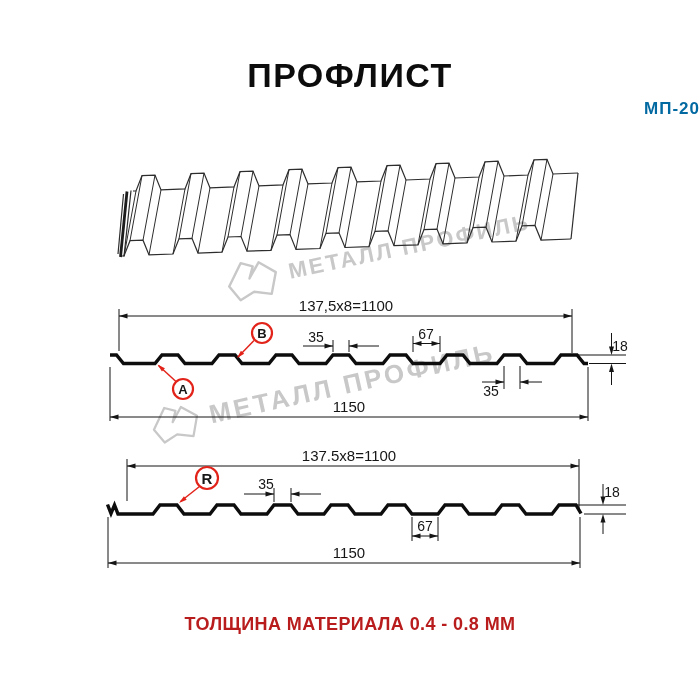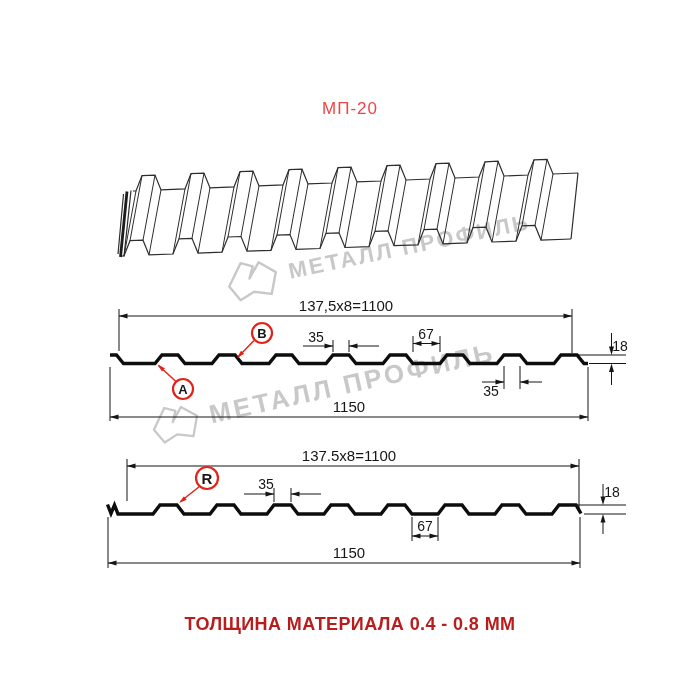--- a/index.html
+++ b/index.html
@@ -1,40 +1,41 @@
 <!DOCTYPE html>
 <html><head>
 <meta charset="utf-8">
 <style>
   html,body{margin:0;padding:0;background:#fff;}
   .page{position:relative;width:700px;height:700px;background:#ffffff;overflow:hidden;
         font-family:"Liberation Sans",sans-serif;}
   .title{position:absolute;top:56px;left:0;width:100%;text-align:center;
          font-size:34px;font-weight:800;letter-spacing:1.5px;color:#0c0c0c;z-index:3;}
-  .subtitle{position:absolute;top:99px;left:0;width:100%;text-align:center;
-         font-size:17px;font-weight:400;letter-spacing:1px;color:#ef4444;z-index:3;}
+  .subtitle{position:absolute;top:99px;left:0;width:100%;text-align:right;
+         font-size:17px;font-weight:700;letter-spacing:1px;color:#0369a1;z-index:3;}
   .footer{position:absolute;top:614px;left:0;width:100%;text-align:center;
          font-size:18px;font-weight:600;letter-spacing:.4px;color:#b91c1c;z-index:3;}
   .wm{position:absolute;display:flex;align-items:center;gap:9px;white-space:nowrap;
       font-weight:bold;transform-origin:0 50%;z-index:0;}
   .wm1{left:225px;top:262px;transform:rotate(-11.7deg);font-size:22px;letter-spacing:2.5px;}
   .wm2{left:150px;top:407px;transform:rotate(-12.5deg);font-size:26px;letter-spacing:3px;}
   .wm svg{flex:0 0 auto;}
   #dwg{position:absolute;left:0;top:0;z-index:1;}
   #dwg text{font-family:"Liberation Sans",sans-serif;fill:#161616;}
   #dwg text.dim{font-size:14px;}
   #dwg text.dimL{font-size:15px;}
   #dwg text.lbl{font-size:13px;font-weight:bold;}
   #dwg text.lblR{font-size:15px;font-weight:bold;}
 </style>
 </head>
 <body>
 
 <div class="page">
 
+  <div class="title">ПРОФЛИСТ</div>
   <div class="subtitle">МП-20</div>
 
   <div class="wm wm1" style="color: rgb(200, 200, 200);">
     <svg width="56" height="45" viewBox="0 0 60 48">
       <polygon points="4,27 21,5 33,11 27,23 40,8 56,22 47,44 29,38 13,44" fill="none" stroke="currentColor" stroke-width="2.6" stroke-linejoin="round"></polygon>
     </svg>
     <span>МЕТАЛЛ ПРОФИЛЬ</span>
   </div>
 
   <div class="wm wm2" style="color: rgb(200, 200, 200);">

